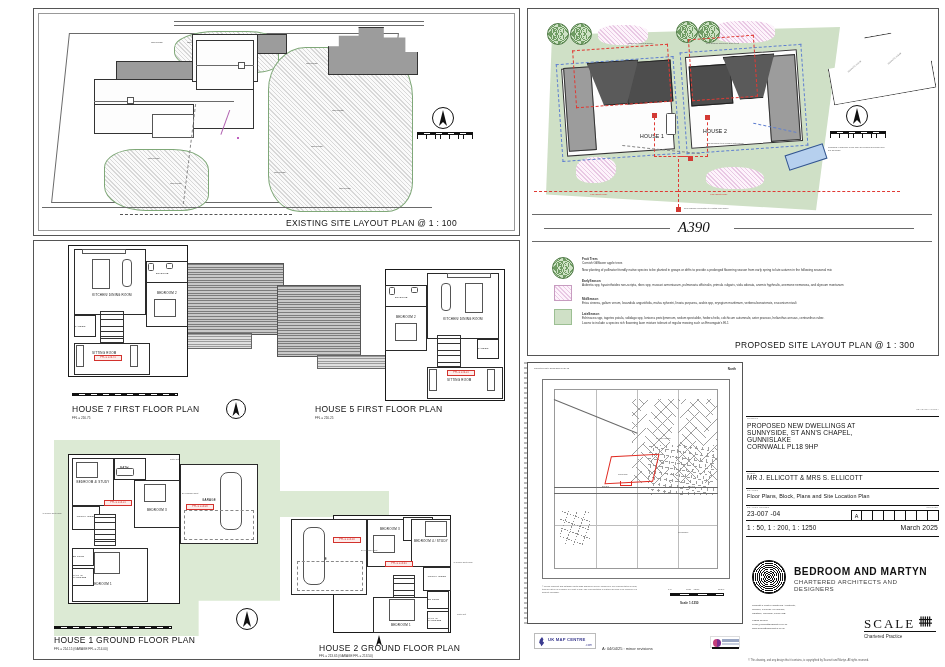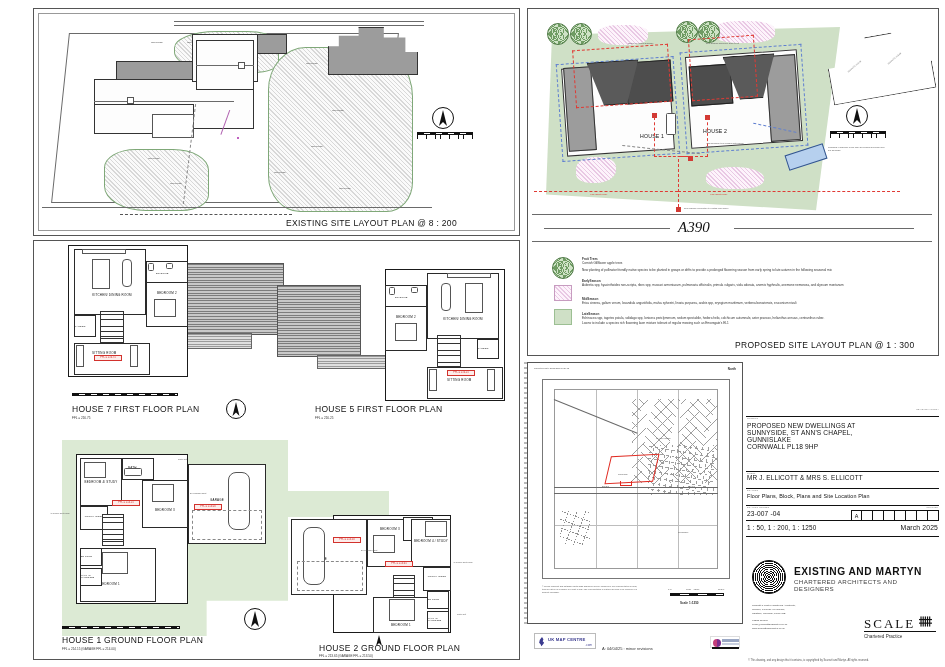--- a/index.html
+++ b/index.html
@@ -144,21 +144,21 @@
     <div class="compass" style="left:398px;top:98px;width:22px;height:22px;">
       <div class="circ"></div>
       <svg viewBox="0 0 22 22" style="position:absolute;inset:0;">
         <polygon points="11,3 15,19 11,15 7,19" fill="#111"></polygon>
       </svg>
     </div>
     <div class="scalebar" style="left:383px;top:123px;width:56px;"></div>
     <div style="position:absolute;left:383px;top:126px;width:56px;height:4px;
                 background:repeating-linear-gradient(to right,#111 0 .6px,#fff .6px 4.6px);"></div>
 
-    <div class="titlecap" style="position:absolute;left:252px;top:209px;">EXISTING SITE LAYOUT PLAN @ 8 : 200</div>
+    <div class="titlecap" style="position:absolute;left:252px;top:209px;">EXISTING SITE LAYOUT PLAN @ 1 : 100</div>
   </div>
 
   <div class="panel" style="left:527px;top:8px;width:412px;height:348px;">
 
     <div class="green" style="left:12px;top:14px;width:300px;height:195px;
                 clip-path: polygon(4% 6%,100% 2%,92% 96%,2% 88%);"></div>
 
     <div class="hatchpink" style="left:70px;top:16px;width:50px;height:20px;border-radius:40%;"></div>
     <div class="hatchpink" style="left:185px;top:12px;width:62px;height:22px;border-radius:40%;"></div>
     <div class="hatchpink" style="left:48px;top:148px;width:40px;height:26px;border-radius:45% 40% 50% 35%;"></div>
@@ -366,21 +366,21 @@
       <div class="room" style="left:150px;top:126px;width:76px;height:32px;"></div>
       <span class="lbl" style="position:absolute;left:170px;top:137px;">SITTING ROOM</span>
       <div class="redbox" style="left:170px;top:129px;width:28px;height:6px;">FFL = 216.25</div>
       <div class="furn" style="left:152px;top:128px;width:8px;height:22px;"></div>
       <div class="furn" style="left:210px;top:128px;width:8px;height:22px;"></div>
 
       <div class="titlecap" style="position:absolute;left:38px;top:163px;">HOUSE 5 FIRST FLOOR PLAN</div>
       <div class="tiny" style="position:absolute;left:38px;top:175px;">FFL = 216.25</div>
     </div>
 
-    <div style="position:absolute;left:8px;top:195px;width:250px;height:222px;">
+    <div style="position:absolute;left:0;top:195px;width:250px;height:222px;">
       <div class="greenlt" style="left:20px;top:4px;width:226px;height:196px;
                   clip-path:polygon(0 0,100% 0,100% 82%,64% 82%,64% 100%,0 100%);"></div>
 
       <div class="room" style="left:34px;top:18px;width:112px;height:150px;"></div>
       <div class="wall" style="left:34px;top:18px;width:112px;height:1.4px;"></div>
       <div class="wall" style="left:34px;top:18px;width:1.4px;height:150px;"></div>
       <div class="wall" style="left:144.6px;top:18px;width:1.4px;height:150px;"></div>
       <div class="wall" style="left:34px;top:166.6px;width:112px;height:1.4px;"></div>
 
       <div class="room" style="left:38px;top:22px;width:42px;height:48px;"></div>
@@ -608,21 +608,21 @@
       <div class="tb-val" style="position:absolute;right:0;top:0;font-size:6.8px;padding-top:3px;">March 2025</div>
       <span class="tb-cap" style="top:14px;">SCALE</span>
       <span class="tb-capR" style="top:14px;">DATE</span>
     </div>
     <div style="position:absolute;left:0;top:174px;width:193px;border-top:.8px solid #111;"></div>
 
     <div style="position:absolute;left:6px;top:198px;width:34px;height:34px;">
       <div class="logo-badge" style="inset:0;"></div>
     </div>
     <div style="position:absolute;left:48px;top:204px;font-size:10.2px;font-weight:bold;
-                letter-spacing:.5px;color:#111;">EXISTING AND MARTYN</div>
+                letter-spacing:.5px;color:#111;">BEDROOM AND MARTYN</div>
     <div style="position:absolute;left:48px;top:216px;font-size:6.2px;letter-spacing:.4px;color:#444;">CHARTERED ARCHITECTS AND DESIGNERS</div>
 
     <div style="position:absolute;left:6px;top:242px;width:92px;">
       <div class="tiny2">Scarratt &amp; Martyn Chartered Architects,</div>
       <div class="tiny2">Morwell, 13 Rose Hill Terrace,</div>
       <div class="tiny2">Calstock, Cornwall, PL18 9RE</div>
     </div>
     <div style="position:absolute;left:6px;top:257px;width:92px;">
       <div class="tiny2">01822 610710</div>
       <div class="tiny2">email@scarrattandmartyn.co.uk</div>

